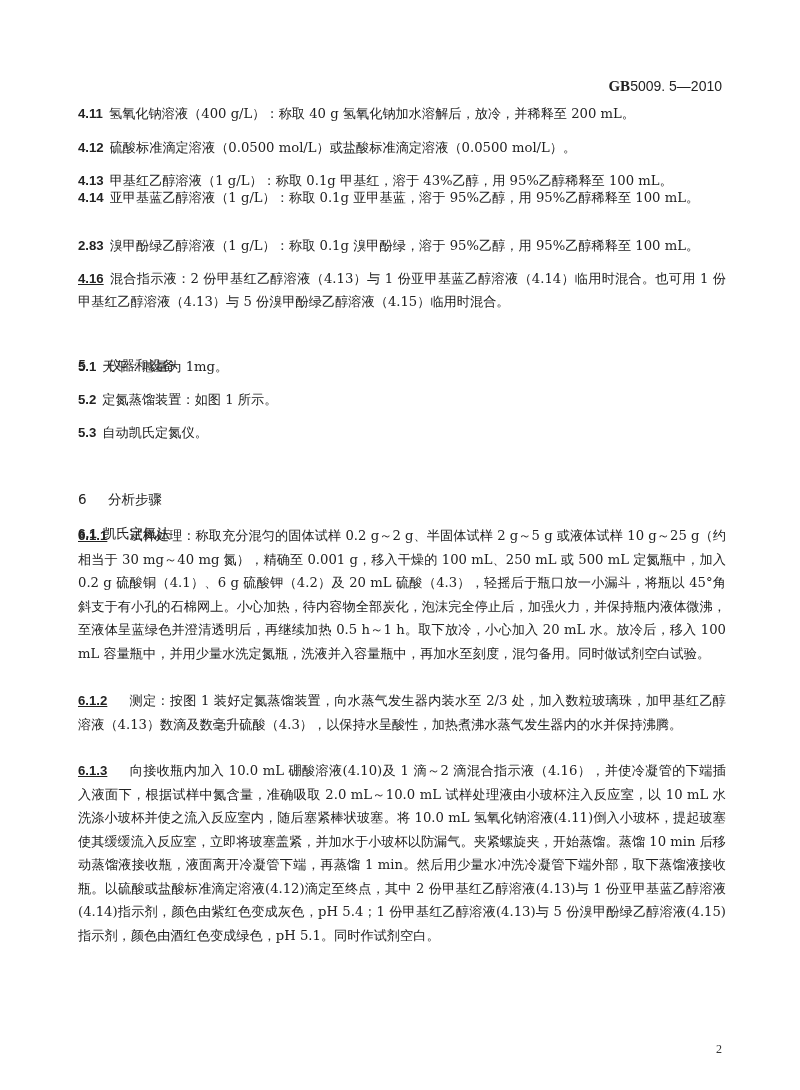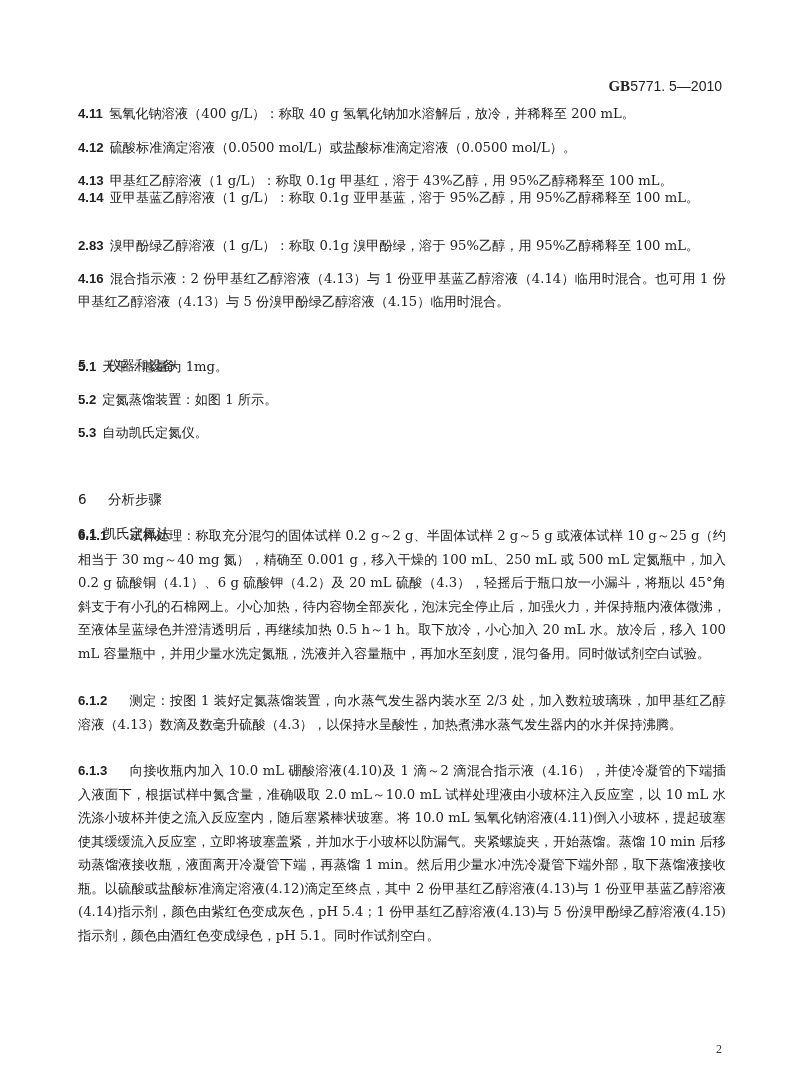--- a/index.html
+++ b/index.html
@@ -12,31 +12,31 @@
   .watermark { position: absolute; left: 200px; top: 130px; font-size: 78px; font-weight: bold;
                color: rgba(200,200,200,0.45); letter-spacing: 6px; z-index: 0;
                font-family: "DejaVu Sans", sans-serif; pointer-events: none; line-height: 1; }
   .content { position: absolute; left: 78px; top: 0; width: 648px; z-index: 1; }
   .line { position: absolute; left: 0; font-size: 13.2px; white-space: nowrap; line-height: 20px; }
   .num { font-family: "Liberation Sans", "DejaVu Sans", sans-serif; font-weight: bold; margin-right: 6px; text-align: right; }
   .heading { font-family: "DejaVu Sans", "Liberation Sans", sans-serif; font-size: 13.5px; margin-top: 32px; }
   .heading .hnum { display: inline-block; width: 30px; }
   .para { position: absolute; left: 0; width: 648px; font-size: 13.2px; line-height: 23.5px;
           text-align: justify; }
-  .para .num { margin-right: 22px; }
+  .para .num { margin-right: 22px; text-decoration: underline; }
   .page-number { position: absolute; right: 78px; top: 1042px; font-size: 12px; color: #333;
                  font-family: "Liberation Serif", serif; }
 </style>
 </head>
 <body>
 
 <div class="page">
 
   <div class="std-header">
-    <b>GB</b><span>5771. 5—2010</span>
+    <b>GB</b><span>5009. 5—2010</span>
   </div>
 
 
   <div class="content">
 
     <div class="line" style="top:104px">
       <span class="num">4.11</span><span>氢氧化钠溶液（400 g/L）：称取 40 g 氢氧化钠加水溶解后，放冷，并稀释至 200 mL。</span>
     </div>
     <div class="line" style="top:138px">
       <span class="num">4.12</span><span>硫酸标准滴定溶液（0.0500 mol/L）或盐酸标准滴定溶液（0.0500 mol/L）。</span>

